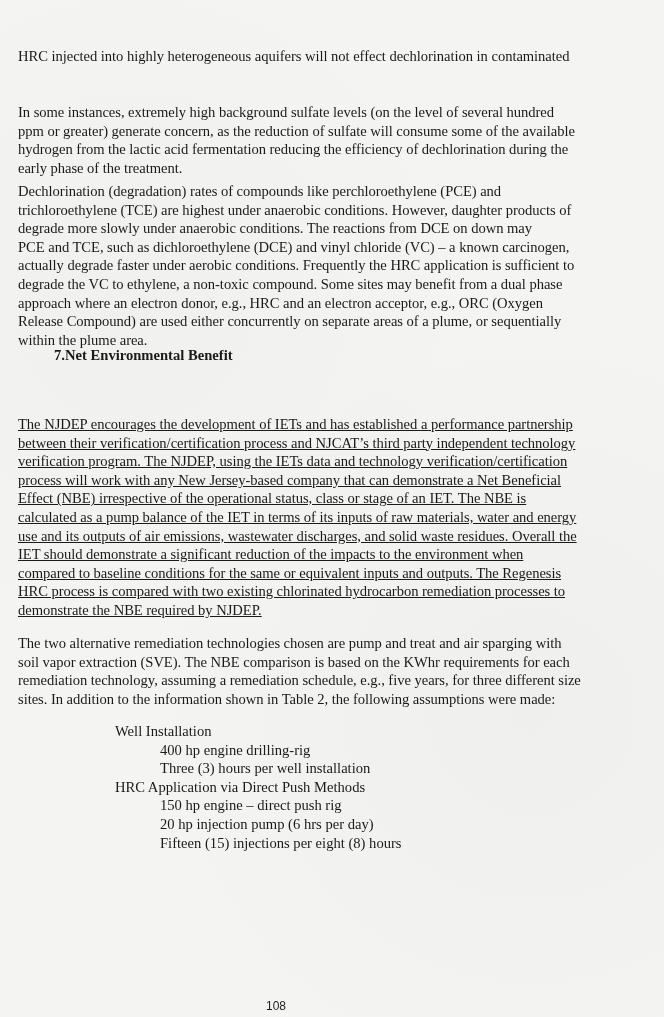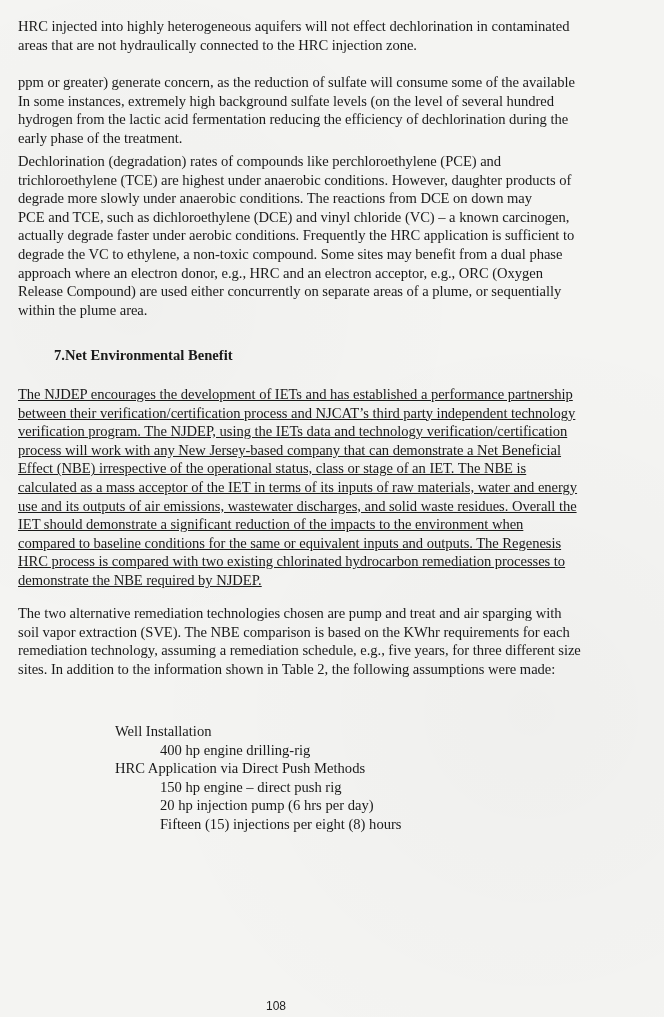--- a/index.html
+++ b/index.html
@@ -10,21 +10,21 @@
     font-family: "Liberation Serif", "DejaVu Serif", serif;
     color: #1a1a1a;
   }
   .page {
     position: absolute; left: 0; top: 0; width: 664px; height: 1017px;
     background:
       radial-gradient(circle at 20% 30%, rgba(0,0,0,0.015), transparent 40%),
       radial-gradient(circle at 80% 70%, rgba(0,0,0,0.02), transparent 45%),
       #f4f4f2;
   }
-  .para { position: absolute; left: 18px; }
+  .para { position: absolute; left: 18px; margin-top: 30px; }
   .line {
     display: block;
     font-size: 14.6px;
     line-height: 18.6px;
     white-space: nowrap;
     letter-spacing: -0.05px;
   }
   .heading {
     position: absolute; left: 18px; top: 346px;
     font-size: 14.6px; font-weight: bold; line-height: 18px;
@@ -41,26 +41,25 @@
     font-size: 12px; color: #222;
   }
 </style>
 </head>
 <body>
 
 <div class="page">
 
   <div class="para" style="top:17px;">
     <span class="line">HRC injected into highly heterogeneous aquifers will not effect dechlorination in contaminated</span>
-    <span class="line">areas that are not hydraulically connected to the HRC injection zone.</span>
   </div>
 
   <div class="para" style="top:73px;">
+    <span class="line">In some instances, extremely high background sulfate levels (on the level of several hundred</span>
     <span class="line">ppm or greater) generate concern, as the reduction of sulfate will consume some of the available</span>
-    <span class="line">In some instances, extremely high background sulfate levels (on the level of several hundred</span>
     <span class="line">hydrogen from the lactic acid fermentation reducing the efficiency of dechlorination during the</span>
     <span class="line">early phase of the treatment.</span>
   </div>
 
   <div class="para" style="top:152px;">
     <span class="line">Dechlorination (degradation) rates of compounds like perchloroethylene (PCE) and</span>
     <span class="line">trichloroethylene (TCE) are highest under anaerobic conditions.  However, daughter products of</span>
     <span class="line">degrade more slowly under anaerobic conditions.  The reactions from DCE on down may</span>
     <span class="line">PCE and TCE, such as dichloroethylene (DCE) and vinyl chloride (VC) – a known carcinogen,</span>
     <span class="line">actually degrade faster under aerobic conditions.  Frequently the HRC application is sufficient to</span>
@@ -73,38 +72,39 @@
   <div class="heading">
     <span class="num">7.</span><span>Net Environmental Benefit</span>
   </div>
 
   <div class="para" style="top:385px;text-decoration:underline;">
     <span class="line">The NJDEP encourages the development of IETs and has established a performance partnership</span>
     <span class="line">between their verification/certification process and NJCAT’s third party independent technology</span>
     <span class="line">verification program.  The NJDEP, using the IETs data and technology verification/certification</span>
     <span class="line">process will work with any New Jersey-based company that can demonstrate a Net Beneficial</span>
     <span class="line">Effect (NBE) irrespective of the operational status, class or stage of an IET.  The NBE is</span>
-    <span class="line">calculated as a mass acceptor of the IET in terms of its inputs of raw materials, water and energy</span>
+    <span class="line">calculated as a pump balance of the IET in terms of its inputs of raw materials, water and energy</span>
     <span class="line">use and its outputs of air emissions, wastewater discharges, and solid waste residues.  Overall the</span>
     <span class="line">IET should demonstrate a significant reduction of the impacts to the environment when</span>
     <span class="line">compared to baseline conditions for the same or equivalent inputs and outputs.  The Regenesis</span>
     <span class="line">HRC process is compared with two existing chlorinated hydrocarbon remediation processes to</span>
     <span class="line">demonstrate the NBE required by NJDEP.</span>
   </div>
 
   <div class="para" style="top:604px;">
     <span class="line">The two alternative remediation technologies chosen are pump and treat and  air sparging with</span>
     <span class="line">soil vapor extraction (SVE).  The NBE comparison is based on the KWhr requirements for each</span>
     <span class="line">remediation technology, assuming a remediation schedule, e.g., five years, for three different size</span>
     <span class="line">sites.  In addition to the information shown in Table 2, the following assumptions were made:</span>
   </div>
 
   <div class="list">
     <span class="item">Well Installation</span>
     <span class="item sub">400 hp engine drilling-rig</span>
+    <span class="item sub">Three (3) hours per well installation</span>
     <span class="item">HRC Application via Direct Push Methods</span>
     <span class="item sub">150 hp engine – direct push rig</span>
     <span class="item sub">20 hp injection pump (6 hrs per day)</span>
     <span class="item sub">Fifteen (15) injections per eight (8) hours</span>
   </div>
 
   <div class="page-number">108</div>
 </div>
 
 </body></html>

